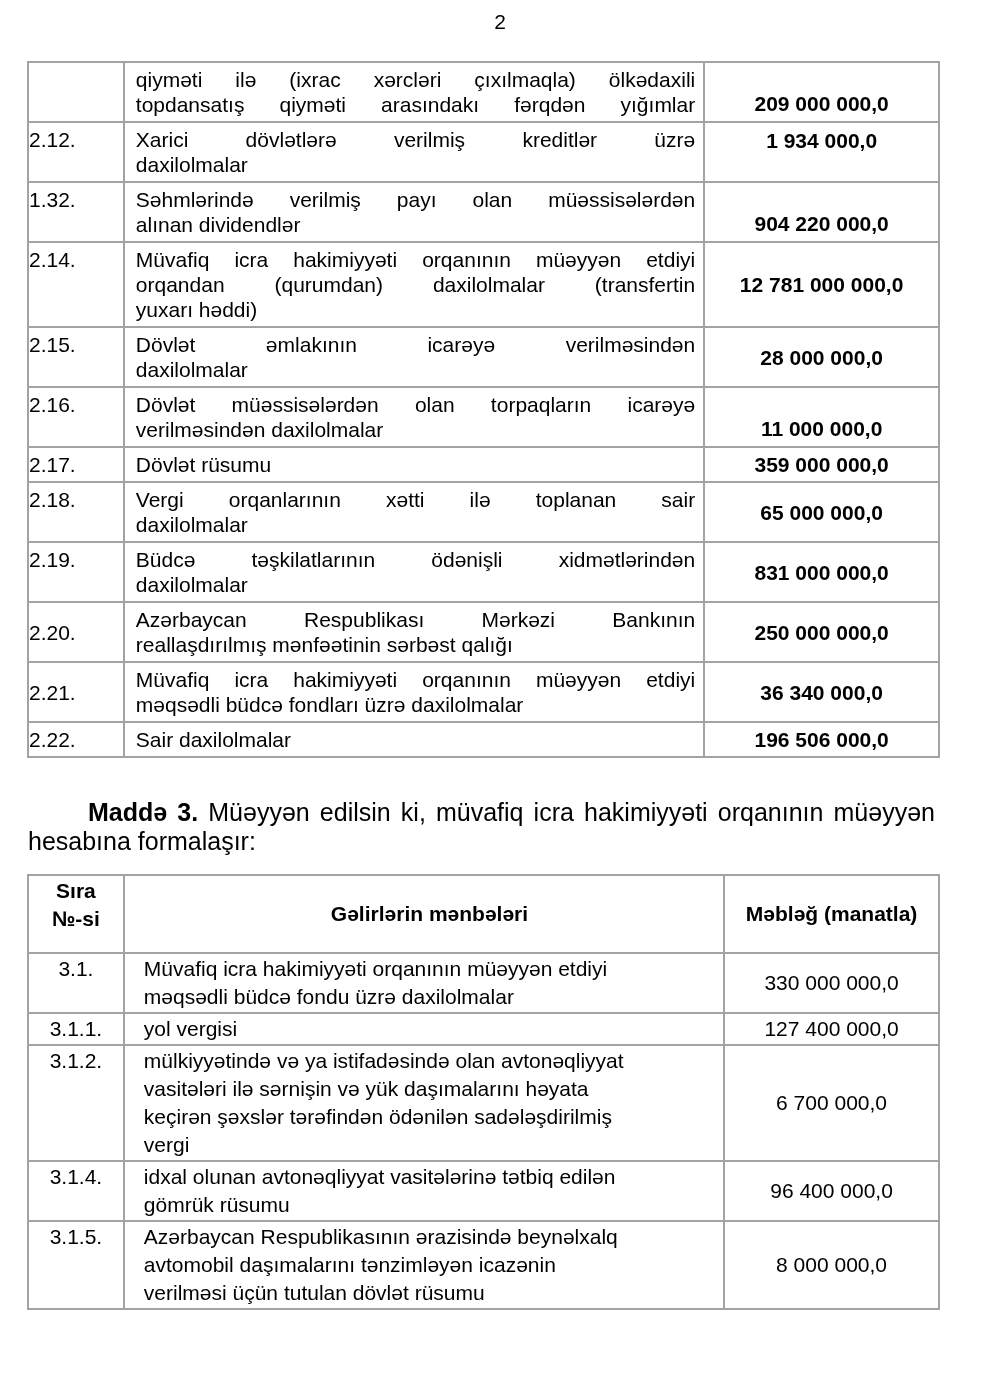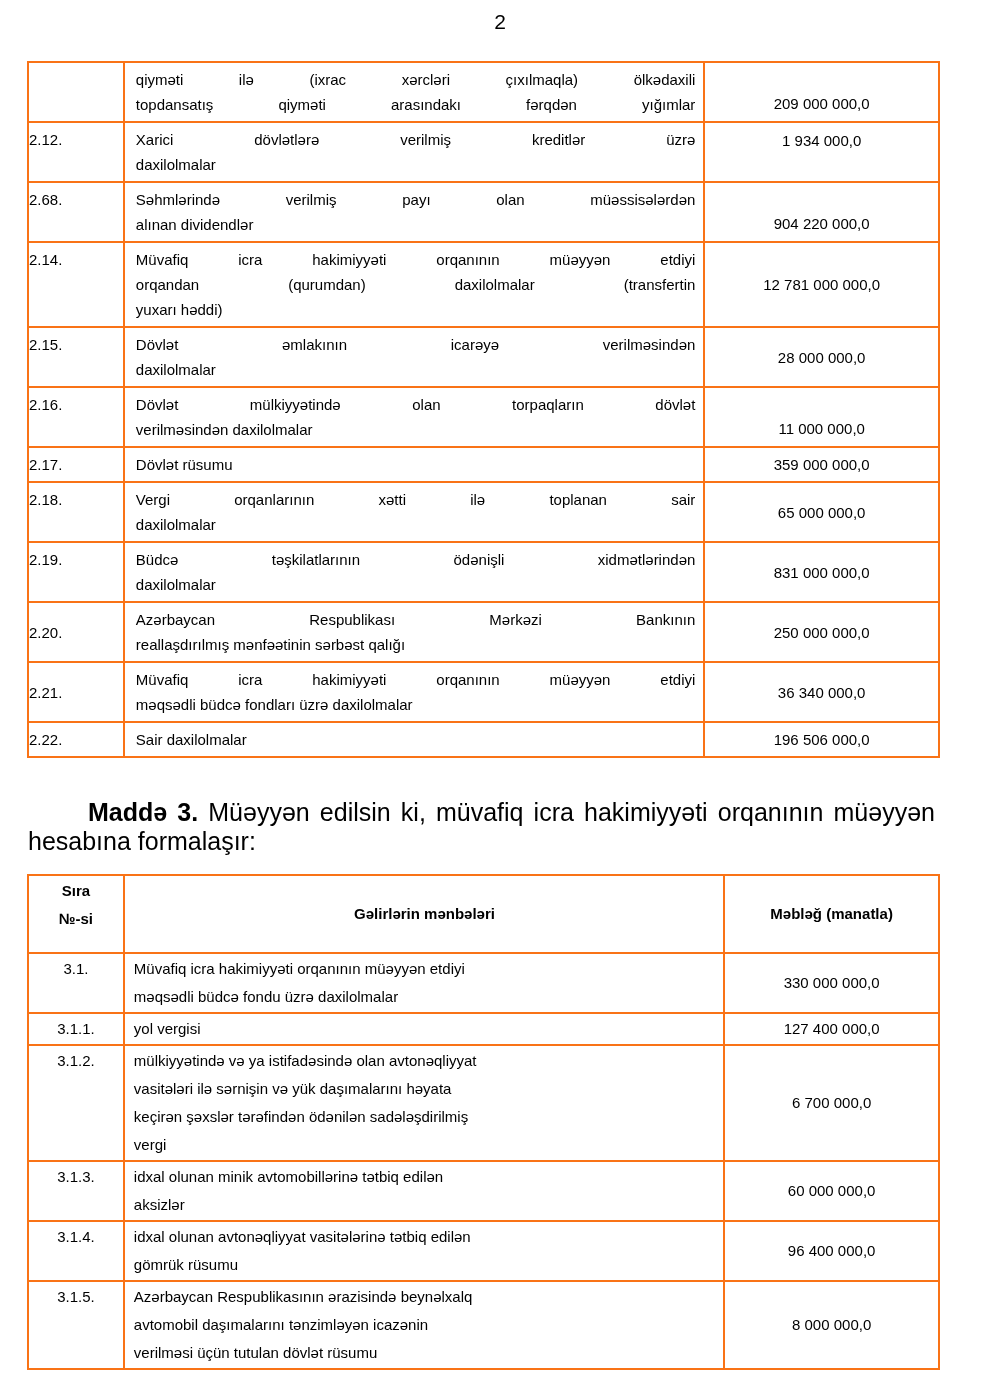--- a/index.html
+++ b/index.html
@@ -16,31 +16,31 @@
     font-size:21px;
     line-height:24px;
     padding-top:10px;
   }
   table.doc-table{
     border-collapse:collapse;
     margin-left:27px;
     width:913px;
   }
   .doc-table td,.doc-table th{
-    border:2px solid #f97316;
-    font-size:15px;
+    border:2px solid #a3a3a3;
+    font-size:21px;
     box-sizing:border-box;
     vertical-align:top;
     padding:0;
   }
   
   .t1{margin-top:27px;}
   .t1 .num{width:96px;padding-top:4px;line-height:25px;}
   .t1 .desc{width:582px;padding:4px 8px 4px 11px;line-height:25px;}
-  .t1 .amt{width:235px;text-align:center;vertical-align:middle;white-space:nowrap;line-height:25px;padding:2px 4px;}
+  .t1 .amt{width:235px;text-align:center;vertical-align:middle;white-space:nowrap;line-height:25px;padding:2px 4px;font-weight:bold;}
   .t1 tbody tr:nth-child(1) .amt{vertical-align:bottom;padding-bottom:5px;}
   .t1 tbody tr:nth-child(2) .amt{vertical-align:top;padding-top:5px;}
   .t1 tbody tr:nth-child(3) .amt,
   .t1 tbody tr:nth-child(6) .amt{vertical-align:bottom;padding-bottom:5px;}
   .t1 tbody tr:nth-child(10) .num,
   .t1 tbody tr:nth-child(11) .num{vertical-align:middle;padding-top:0;}
   
   .line{text-align:left;}
   .line.j{text-align:justify;text-align-last:justify;}
   
@@ -54,21 +54,21 @@
   .pline.pj{text-align:justify;text-align-last:justify;}
   .pline.pindent{padding-left:60px;}
   .para b{font-weight:bold;}
   
   .t2{margin-top:18px;}
   .t2 th{
     font-weight:bold;text-align:center;vertical-align:middle;
     white-space:pre-line;line-height:28px;padding:19px 4px;
   }
   .t2 .num{width:96px;text-align:center;padding-top:1px;line-height:28px;}
-  .t2 .desc{width:602px;padding:1px 8px 1px 9px;line-height:28px;white-space:pre-line;}
+  .t2 .desc{width:602px;padding:1px 8px 1px 19px;line-height:28px;white-space:pre-line;}
   .t2 .amt{width:215px;text-align:center;vertical-align:middle;white-space:nowrap;line-height:28px;padding:1px 4px;}
 </style>
 </head>
 <body>
 
 <div class="page">
 
   <div class="page-number">2</div>
 
   <table class="doc-table t1" id="table1">
@@ -83,21 +83,21 @@
         </tr>
         <tr>
           <td class="num">2.12.</td>
           <td class="desc">
             <div class="line j">Xarici dövlətlərə verilmiş kreditlər üzrə</div>
             <div class="line">daxilolmalar</div>
           </td>
           <td class="amt">1 934 000,0</td>
         </tr>
         <tr>
-          <td class="num">2.68.</td>
+          <td class="num">1.32.</td>
           <td class="desc">
             <div class="line j">Səhmlərində verilmiş payı olan müəssisələrdən</div>
             <div class="line">alınan dividendlər</div>
           </td>
           <td class="amt">904 220 000,0</td>
         </tr>
         <tr>
           <td class="num">2.14.</td>
           <td class="desc">
             <div class="line j">Müvafiq icra hakimiyyəti orqanının müəyyən etdiyi</div>
@@ -110,21 +110,21 @@
           <td class="num">2.15.</td>
           <td class="desc">
             <div class="line j">Dövlət əmlakının icarəyə verilməsindən</div>
             <div class="line">daxilolmalar</div>
           </td>
           <td class="amt">28 000 000,0</td>
         </tr>
         <tr>
           <td class="num">2.16.</td>
           <td class="desc">
-            <div class="line j">Dövlət mülkiyyətində olan torpaqların dövlət</div>
+            <div class="line j">Dövlət müəssisələrdən olan torpaqların icarəyə</div>
             <div class="line">verilməsindən daxilolmalar</div>
           </td>
           <td class="amt">11 000 000,0</td>
         </tr>
         <tr>
           <td class="num">2.17.</td>
           <td class="desc">
             <div class="line">Dövlət rüsumu</div>
           </td>
           <td class="amt">359 000 000,0</td>
@@ -200,26 +200,20 @@
         </tr>
         <tr>
           <td class="num">3.1.2.</td>
           <td class="desc">mülkiyyətində və ya istifadəsində olan avtonəqliyyat
 vasitələri ilə sərnişin və yük daşımalarını həyata
 keçirən şəxslər tərəfindən ödənilən sadələşdirilmiş
 vergi</td>
           <td class="amt">6 700 000,0</td>
         </tr>
         <tr>
-          <td class="num">3.1.3.</td>
-          <td class="desc">idxal olunan minik avtomobillərinə tətbiq edilən
-aksizlər</td>
-          <td class="amt">60 000 000,0</td>
-        </tr>
-        <tr>
           <td class="num">3.1.4.</td>
           <td class="desc">idxal olunan avtonəqliyyat vasitələrinə tətbiq edilən
 gömrük rüsumu</td>
           <td class="amt">96 400 000,0</td>
         </tr>
         <tr>
           <td class="num">3.1.5.</td>
           <td class="desc">Azərbaycan Respublikasının ərazisində beynəlxalq
 avtomobil daşımalarını tənzimləyən icazənin
 verilməsi üçün tutulan dövlət rüsumu</td>

